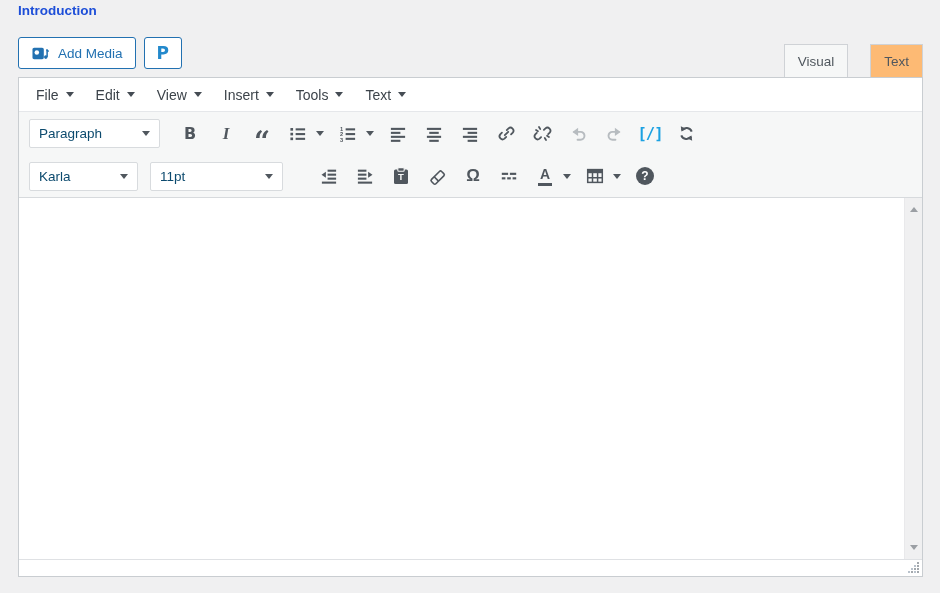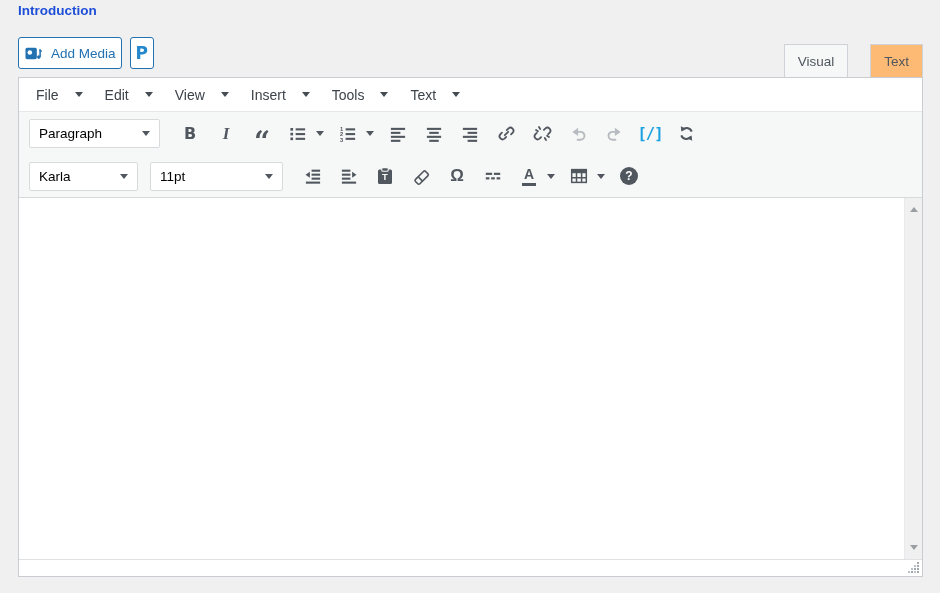--- a/index.html
+++ b/index.html
@@ -14,21 +14,21 @@
   
   #page-title {
     position:absolute; left:18px; top:3px;
     font-size:13.5px; font-weight:700; color:#1d4ed8;
   }
 
   
   .media-buttons { position:absolute; left:18px; top:37px; display:flex; gap:8px; }
   .btn-sec {
     display:inline-flex; align-items:center; gap:8px; height:32px;
-    padding:0 5px; box-sizing:border-box;
+    padding:0 12px; box-sizing:border-box;
     background:#fff; border:1px solid #2271b1; border-radius:3px;
     color:#2271b1; font-size:13.5px;
   }
   .btn-sec .p-logo {
     font-weight:800; font-size:17px; color:#2389cc;
     font-family:"DejaVu Sans", sans-serif; line-height:1;
   }
 
   
   .editor-tabs { position:absolute; top:44px; right:17px; display:flex; gap:22px; }
@@ -47,45 +47,45 @@
     display:flex; flex-direction:column;
   }
 
   
   .menubar {
     height:33px; flex:0 0 33px; background:#fff;
     border-bottom:1px solid #e5e7ea;
     display:flex; align-items:center; padding-left:6px;
   }
   .menu-item {
-    display:flex; align-items:center; gap:16px; height:100%;
+    display:flex; align-items:center; gap:7px; height:100%;
     padding:0 11px; font-size:14px; color:#3c434a;
   }
   .car {
     width:0; height:0; display:inline-block;
     border-left:4px solid transparent; border-right:4px solid transparent;
     border-top:5px solid #50575e;
   }
   .menu-item .car { border-top-color:#454c54; }
 
   
   .toolbars { background:#f6f7f7; border-bottom:1px solid #d7dadd; }
   .trow { display:flex; align-items:center; padding:0 10px; }
   .trow1 { height:43px; }
   .trow2 { height:42px; }
 
   .listbox {
     display:flex; align-items:center; justify-content:space-between;
     background:#fff; border:1px solid #d8dbde; border-radius:2px;
     height:29px; padding:0 9px; box-sizing:border-box;
-    font-size:13.5px; color:#000000;
+    font-size:13.5px; color:#0c4a6e;
   }
   #block-select { width:131px; margin-right:12px; }
   #font-select  { width:109px; margin-right:12px; }
-  #size-select  { width:133px; margin-right:12px; }
+  #size-select  { width:133px; margin-right:28px; }
 
   .tbtn {
     width:30px; height:30px; margin:0 3px;
     display:flex; align-items:center; justify-content:center;
     color:#50575e; border-radius:2px;
   }
   .tbtn.disabled { color:#b7bcc0; cursor:default; }
   .split-car { width:13px; margin:0 4px 0 -3px; display:flex; justify-content:center; }
 
   .g-bold   { font-size:16px; font-weight:800; font-family:"DejaVu Sans", sans-serif; }

